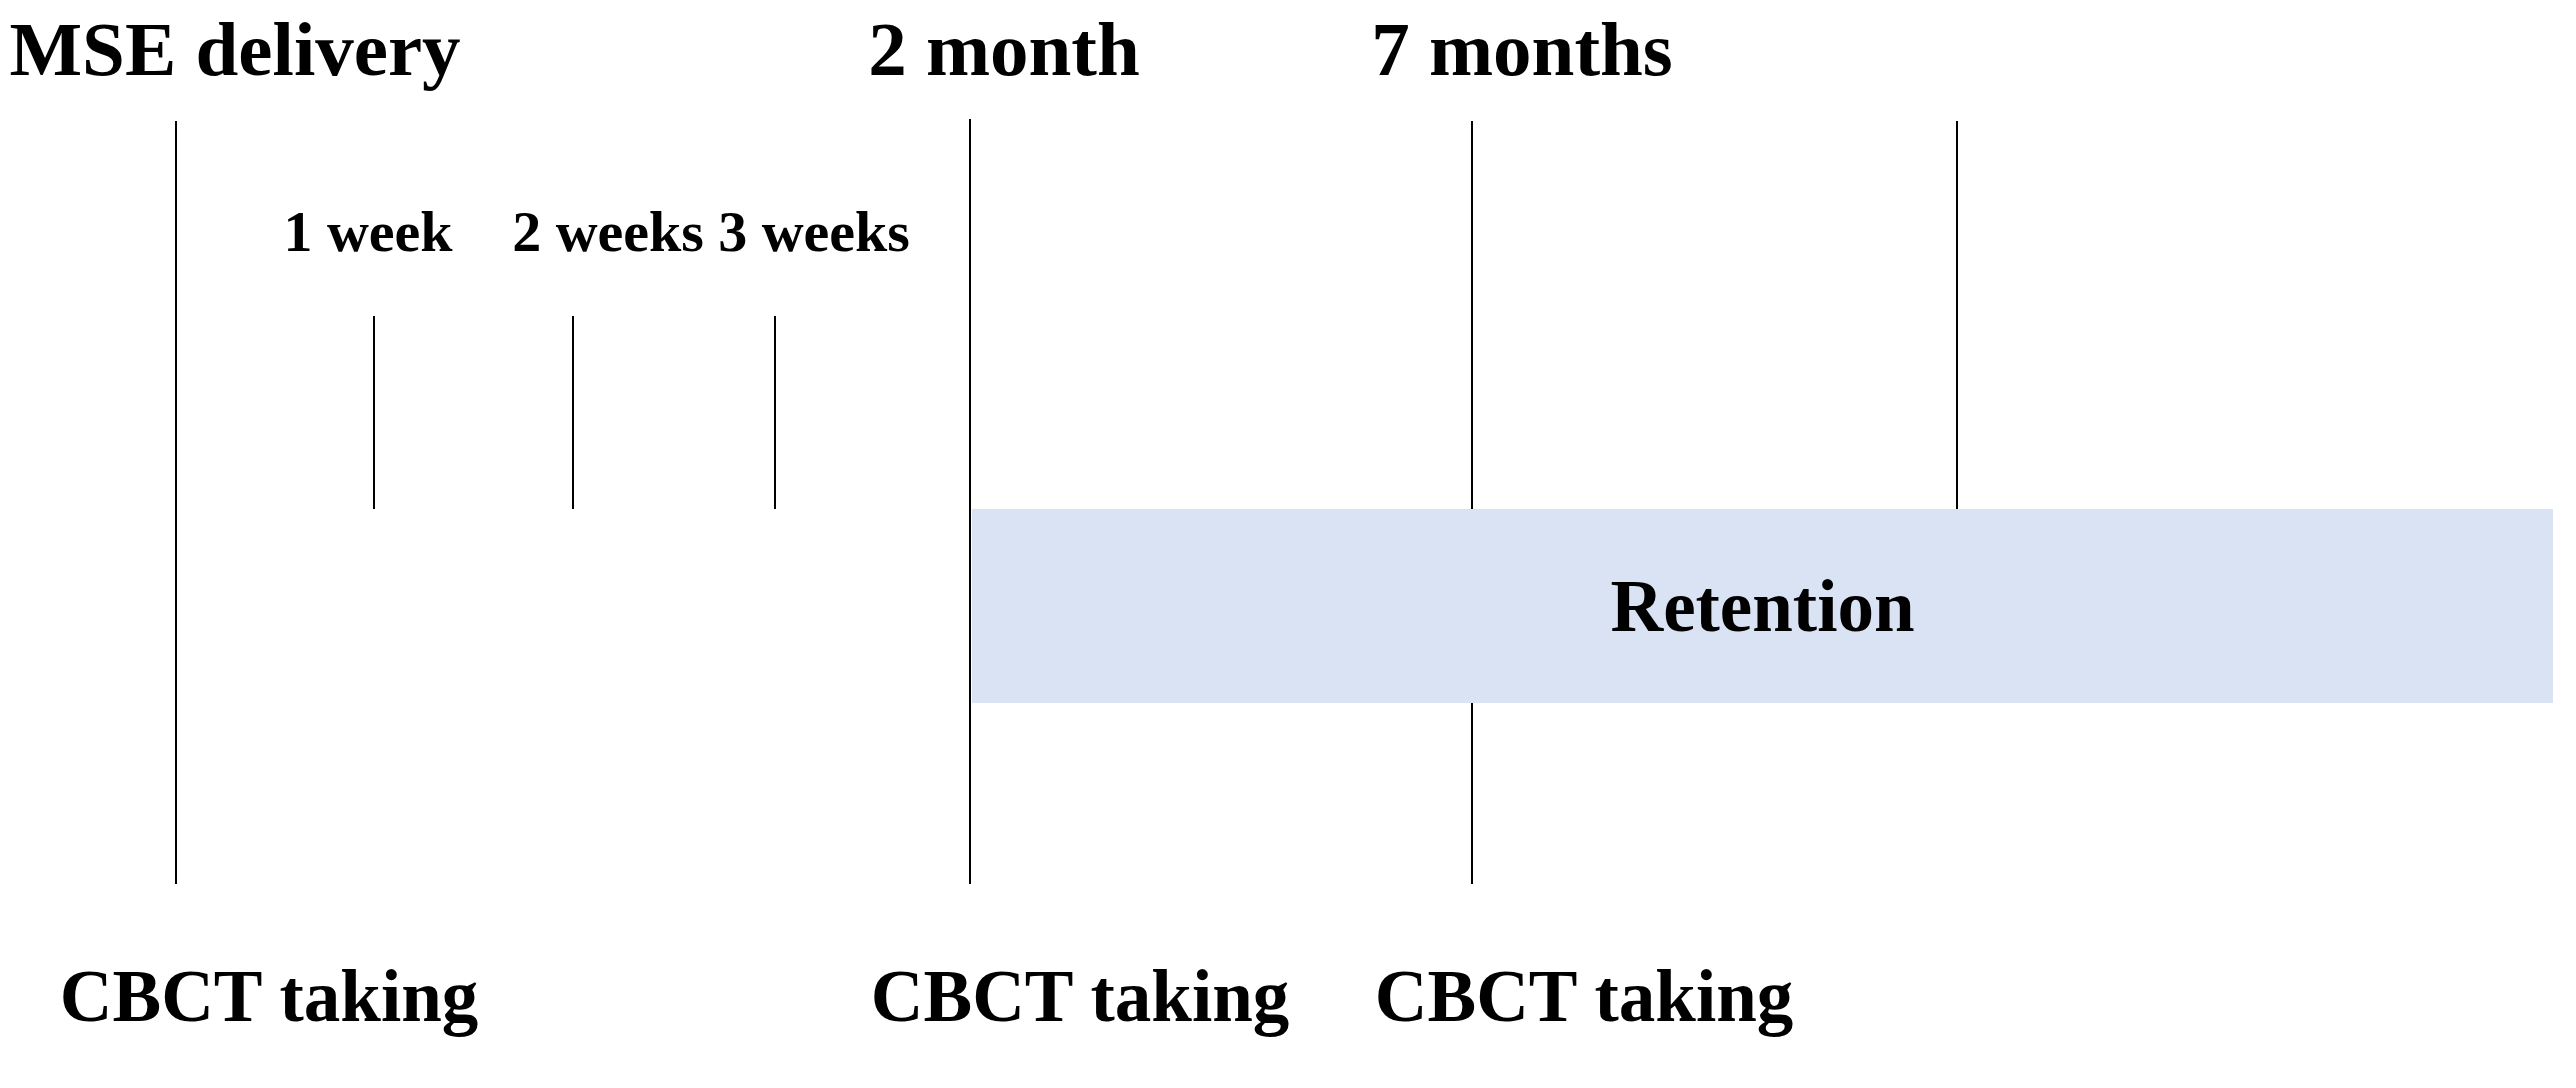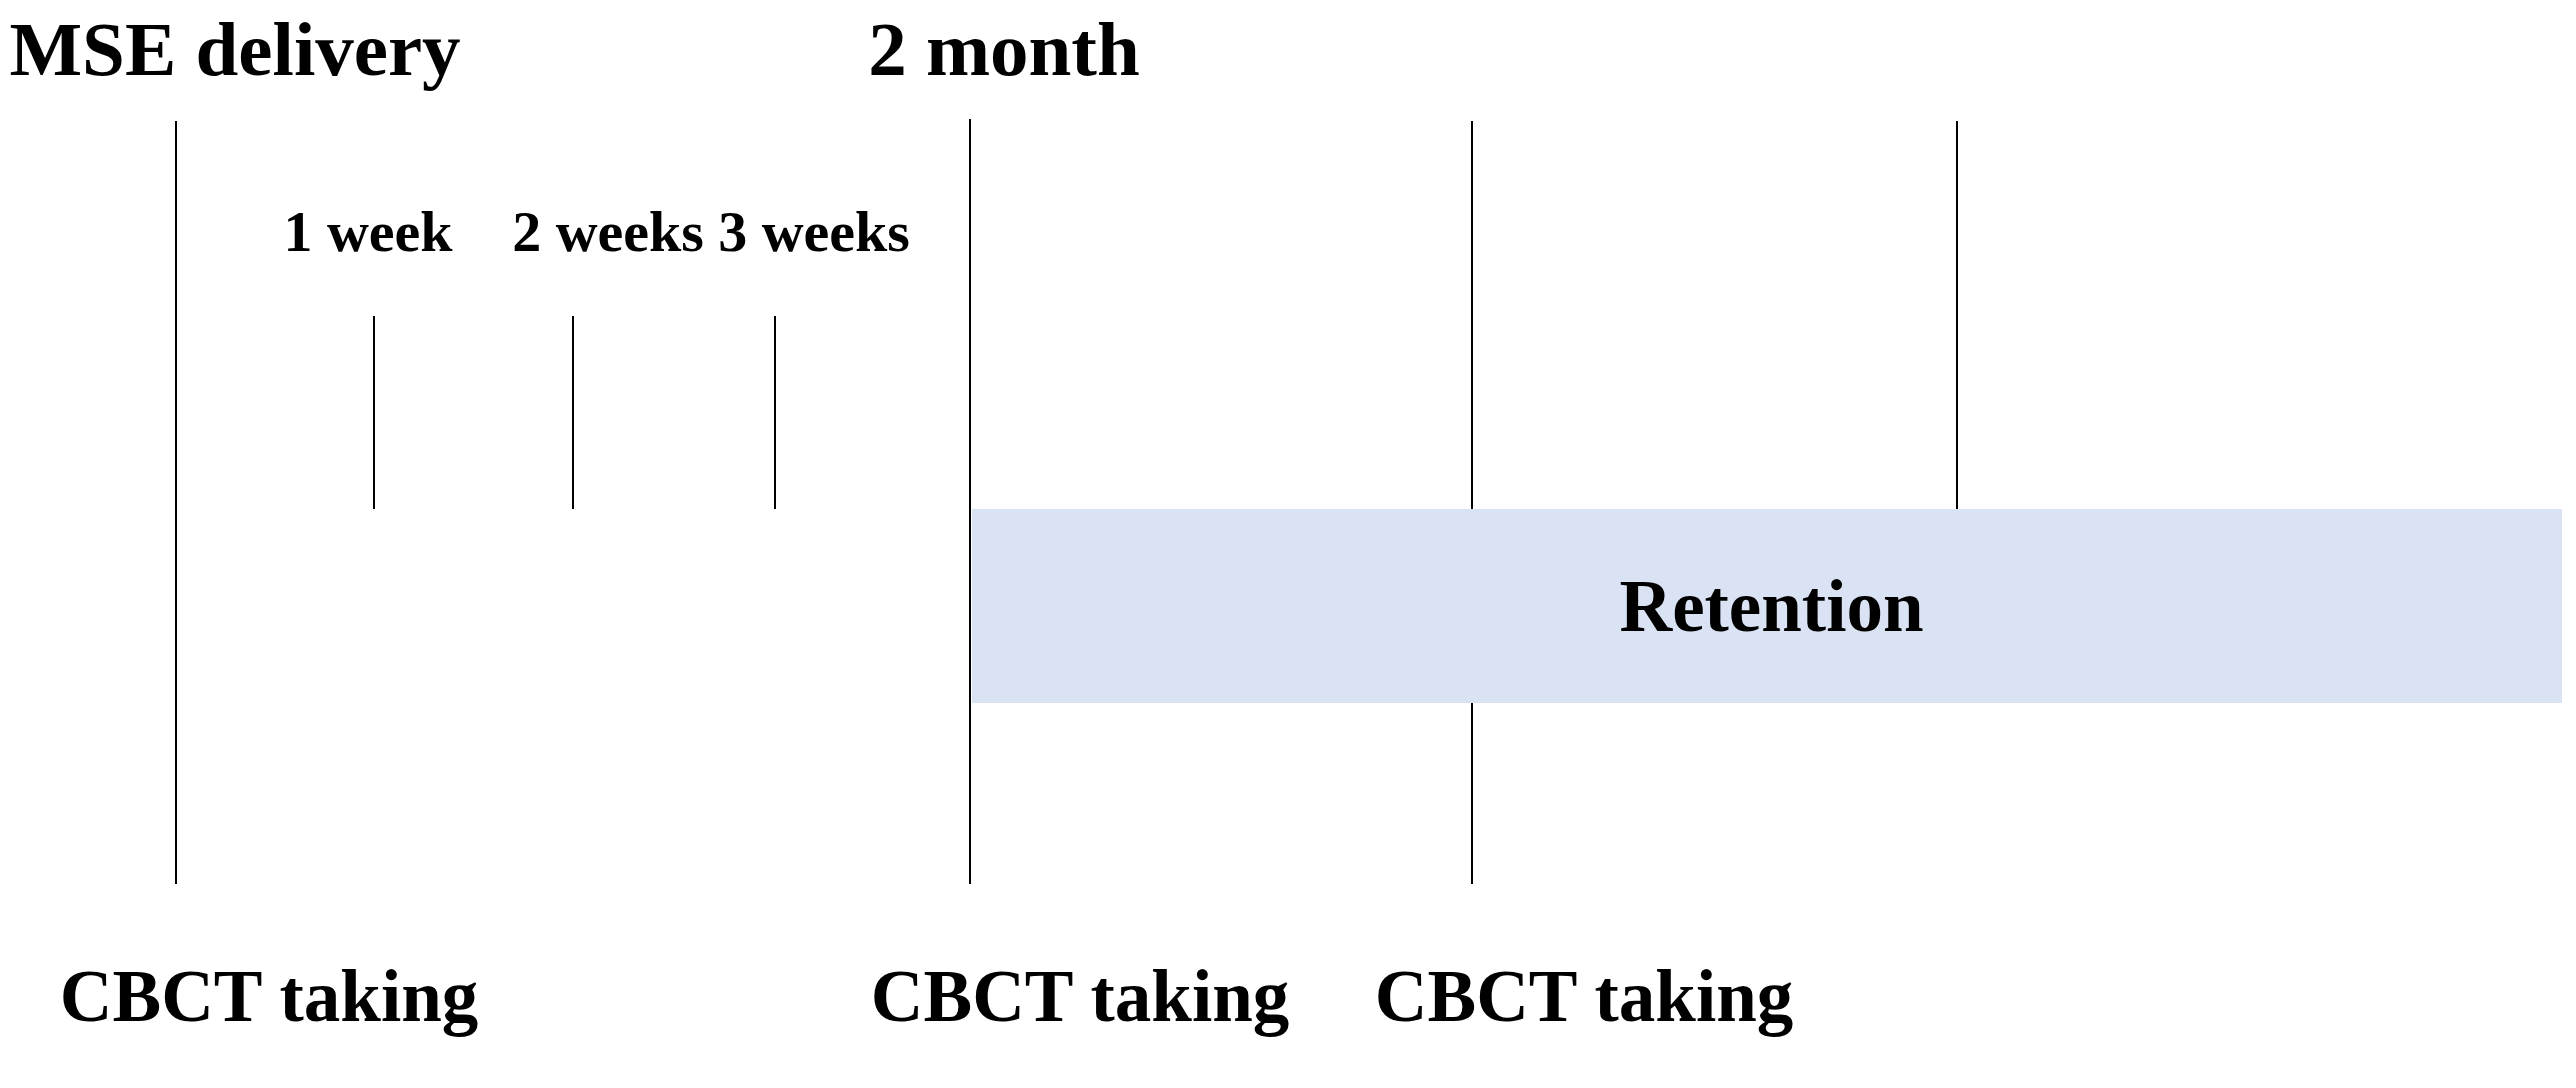--- a/index.html
+++ b/index.html
@@ -78,35 +78,36 @@
   #cbct-2 { left: 1080px; }
   #cbct-3 { left: 1584px; }
 </style>
 </head>
 <body>
 
 <div id="figure">
 
   <div class="label toplabel" id="ms-mse">MSE delivery</div>
   <div class="label toplabel" id="ms-1month">2 month</div>
+  <div class="label toplabel" id="ms-7months">7 months</div>
 
   <div class="label weeklabel" id="wk-1">1 week</div>
   <div class="label weeklabel" id="wk-2">2 weeks</div>
   <div class="label weeklabel" id="wk-3">3 weeks</div>
 
   <div class="vline front" id="line-mse"></div>
   <div class="vline behind" id="line-1month"></div>
   <div class="vline behind" id="line-7months"></div>
   <div class="vline front" id="line-1year"></div>
 
   <div class="vline tick" id="tick-1week"></div>
   <div class="vline tick" id="tick-2weeks"></div>
   <div class="vline tick" id="tick-3weeks"></div>
 
-  <div class="phase-band" id="phase-retention" style="background-color: rgb(218, 227, 243); padding-left: 9px;">
+  <div class="phase-band" id="phase-retention" style="background-color: rgb(218, 227, 243);">
     <span class="phase-label">Retention</span>
   </div>
 
   <div class="label cbctlabel" id="cbct-1">CBCT taking</div>
   <div class="label cbctlabel" id="cbct-2">CBCT taking</div>
   <div class="label cbctlabel" id="cbct-3">CBCT taking</div>
 
 </div>
 
 

